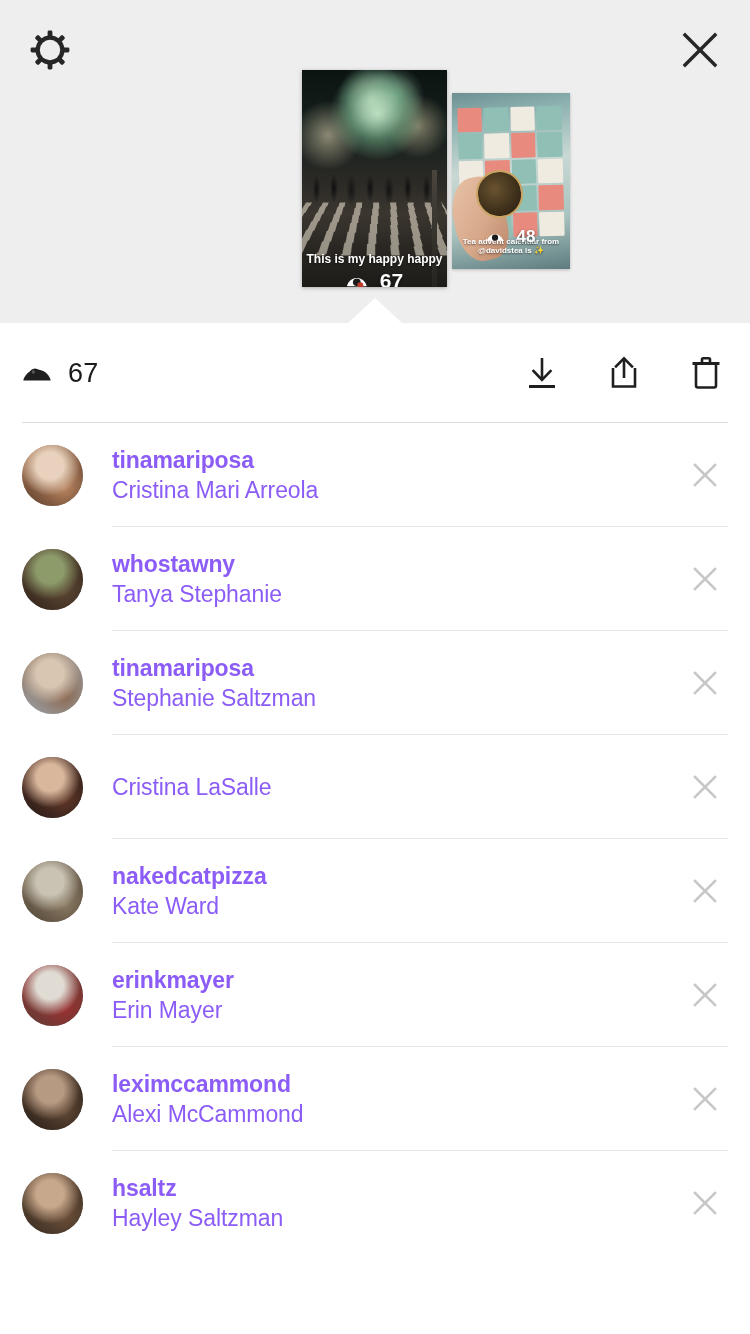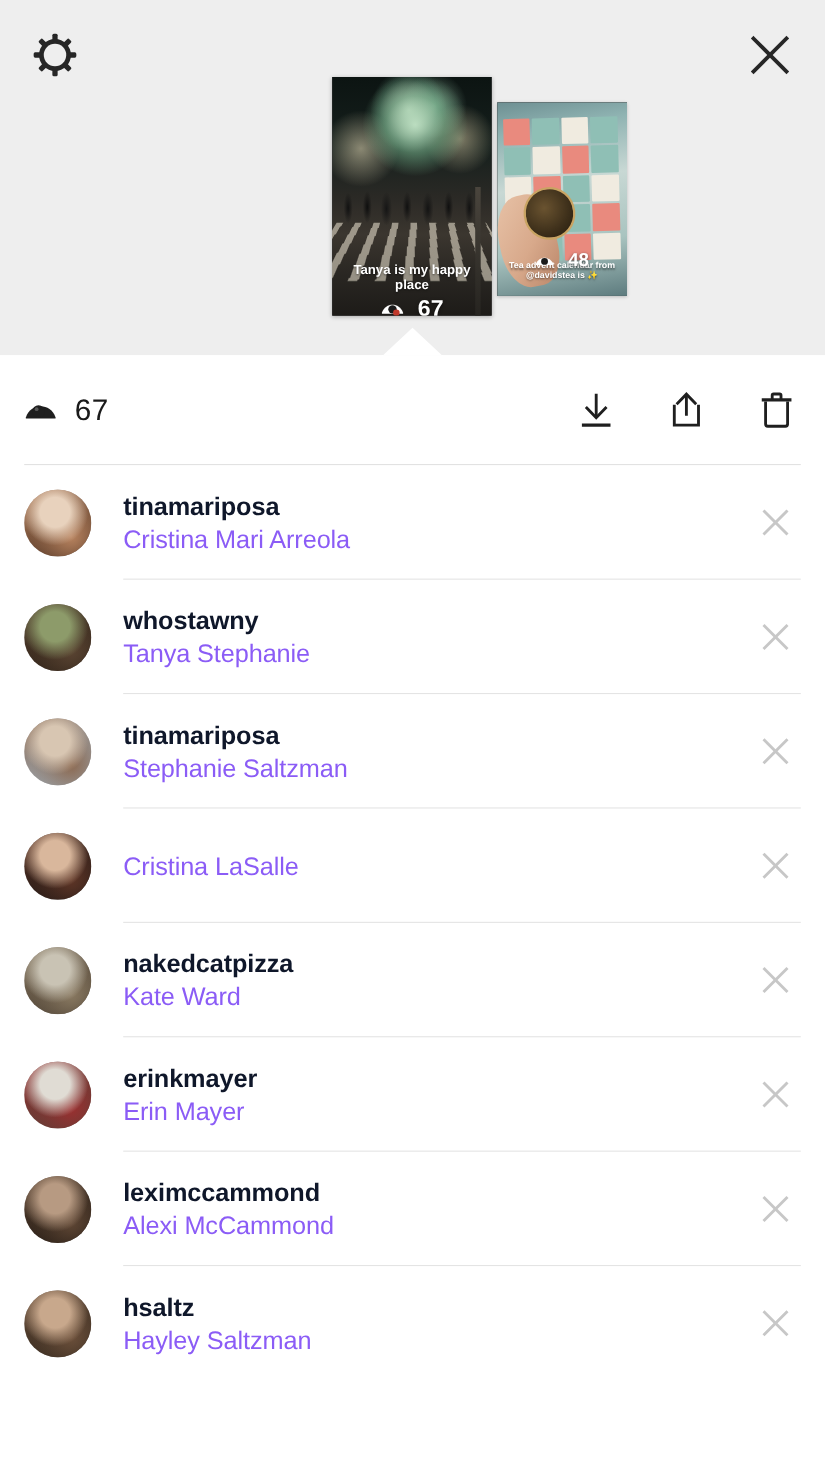--- a/index.html
+++ b/index.html
@@ -315,21 +315,21 @@
     padding-left: 29px;
     display: flex;
     flex-direction: column;
     justify-content: center;
     gap: 3px;
   }
 
   .username {
     font-size: 23px;
     font-weight: bold;
-    color: #0f172a;
+    color: #8b5cf6;
     letter-spacing: -0.1px;
     line-height: 1.15;
   }
 
   .fullname {
     font-size: 23px;
     color: #8b5cf6;
     letter-spacing: -0.1px;
     line-height: 1.15;
   }
@@ -425,21 +425,21 @@
           <span>48</span>
         </div>
       </div>
 
       <div class="story-card active">
         <div class="art-tree">
           <div class="crowd"></div>
           <div class="crosswalk"></div>
           <div class="post"></div>
         </div>
-        <div class="story-caption">Tanya is my happy place</div>
+        <div class="story-caption">This is my happy happy</div>
         <div class="view-badge">
           <span class="eye-white">
             <svg width="100%" height="100%" viewBox="0 0 24 16" preserveAspectRatio="none">
               <path d="M1 13 C5 2 19 2 23 13 L23 14 L1 14 Z" fill="#ffffff"></path>
               <circle cx="12" cy="9.5" r="4.4" fill="#1a1a1a"></circle>
               <circle cx="16" cy="13" r="3.4" fill="#c0392b"></circle>
             </svg>
           </span>
           <span>67</span>
         </div>

